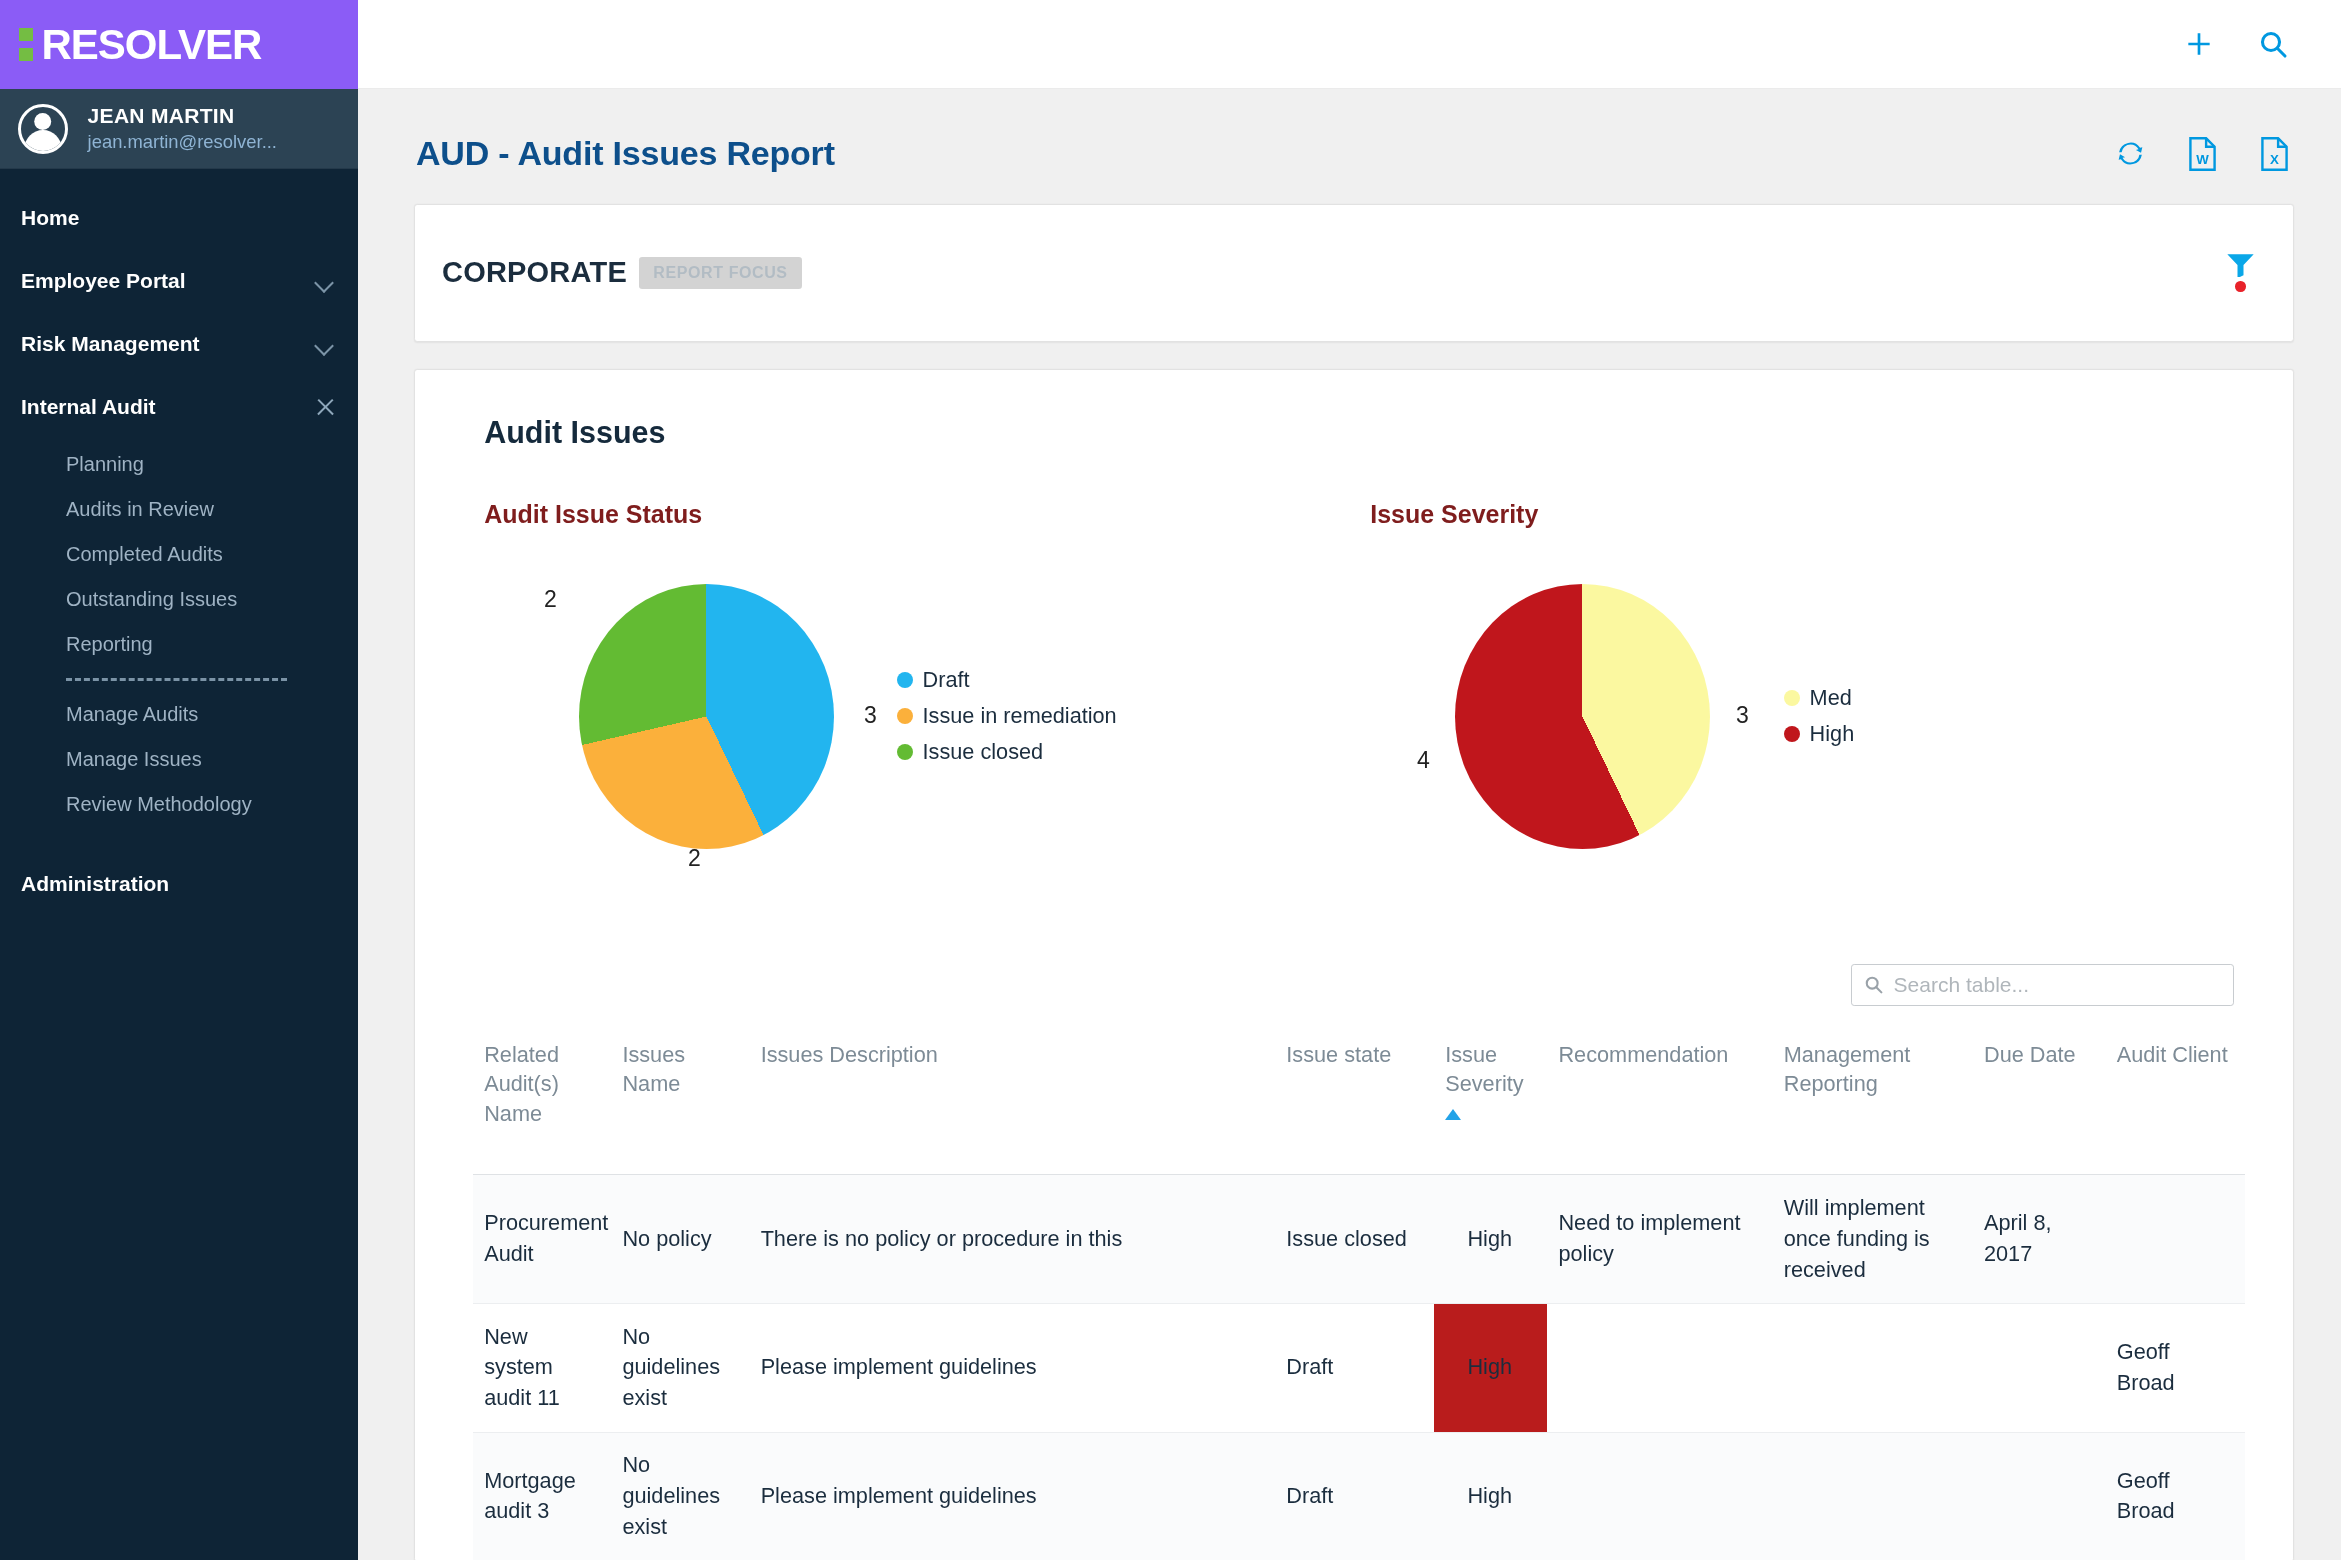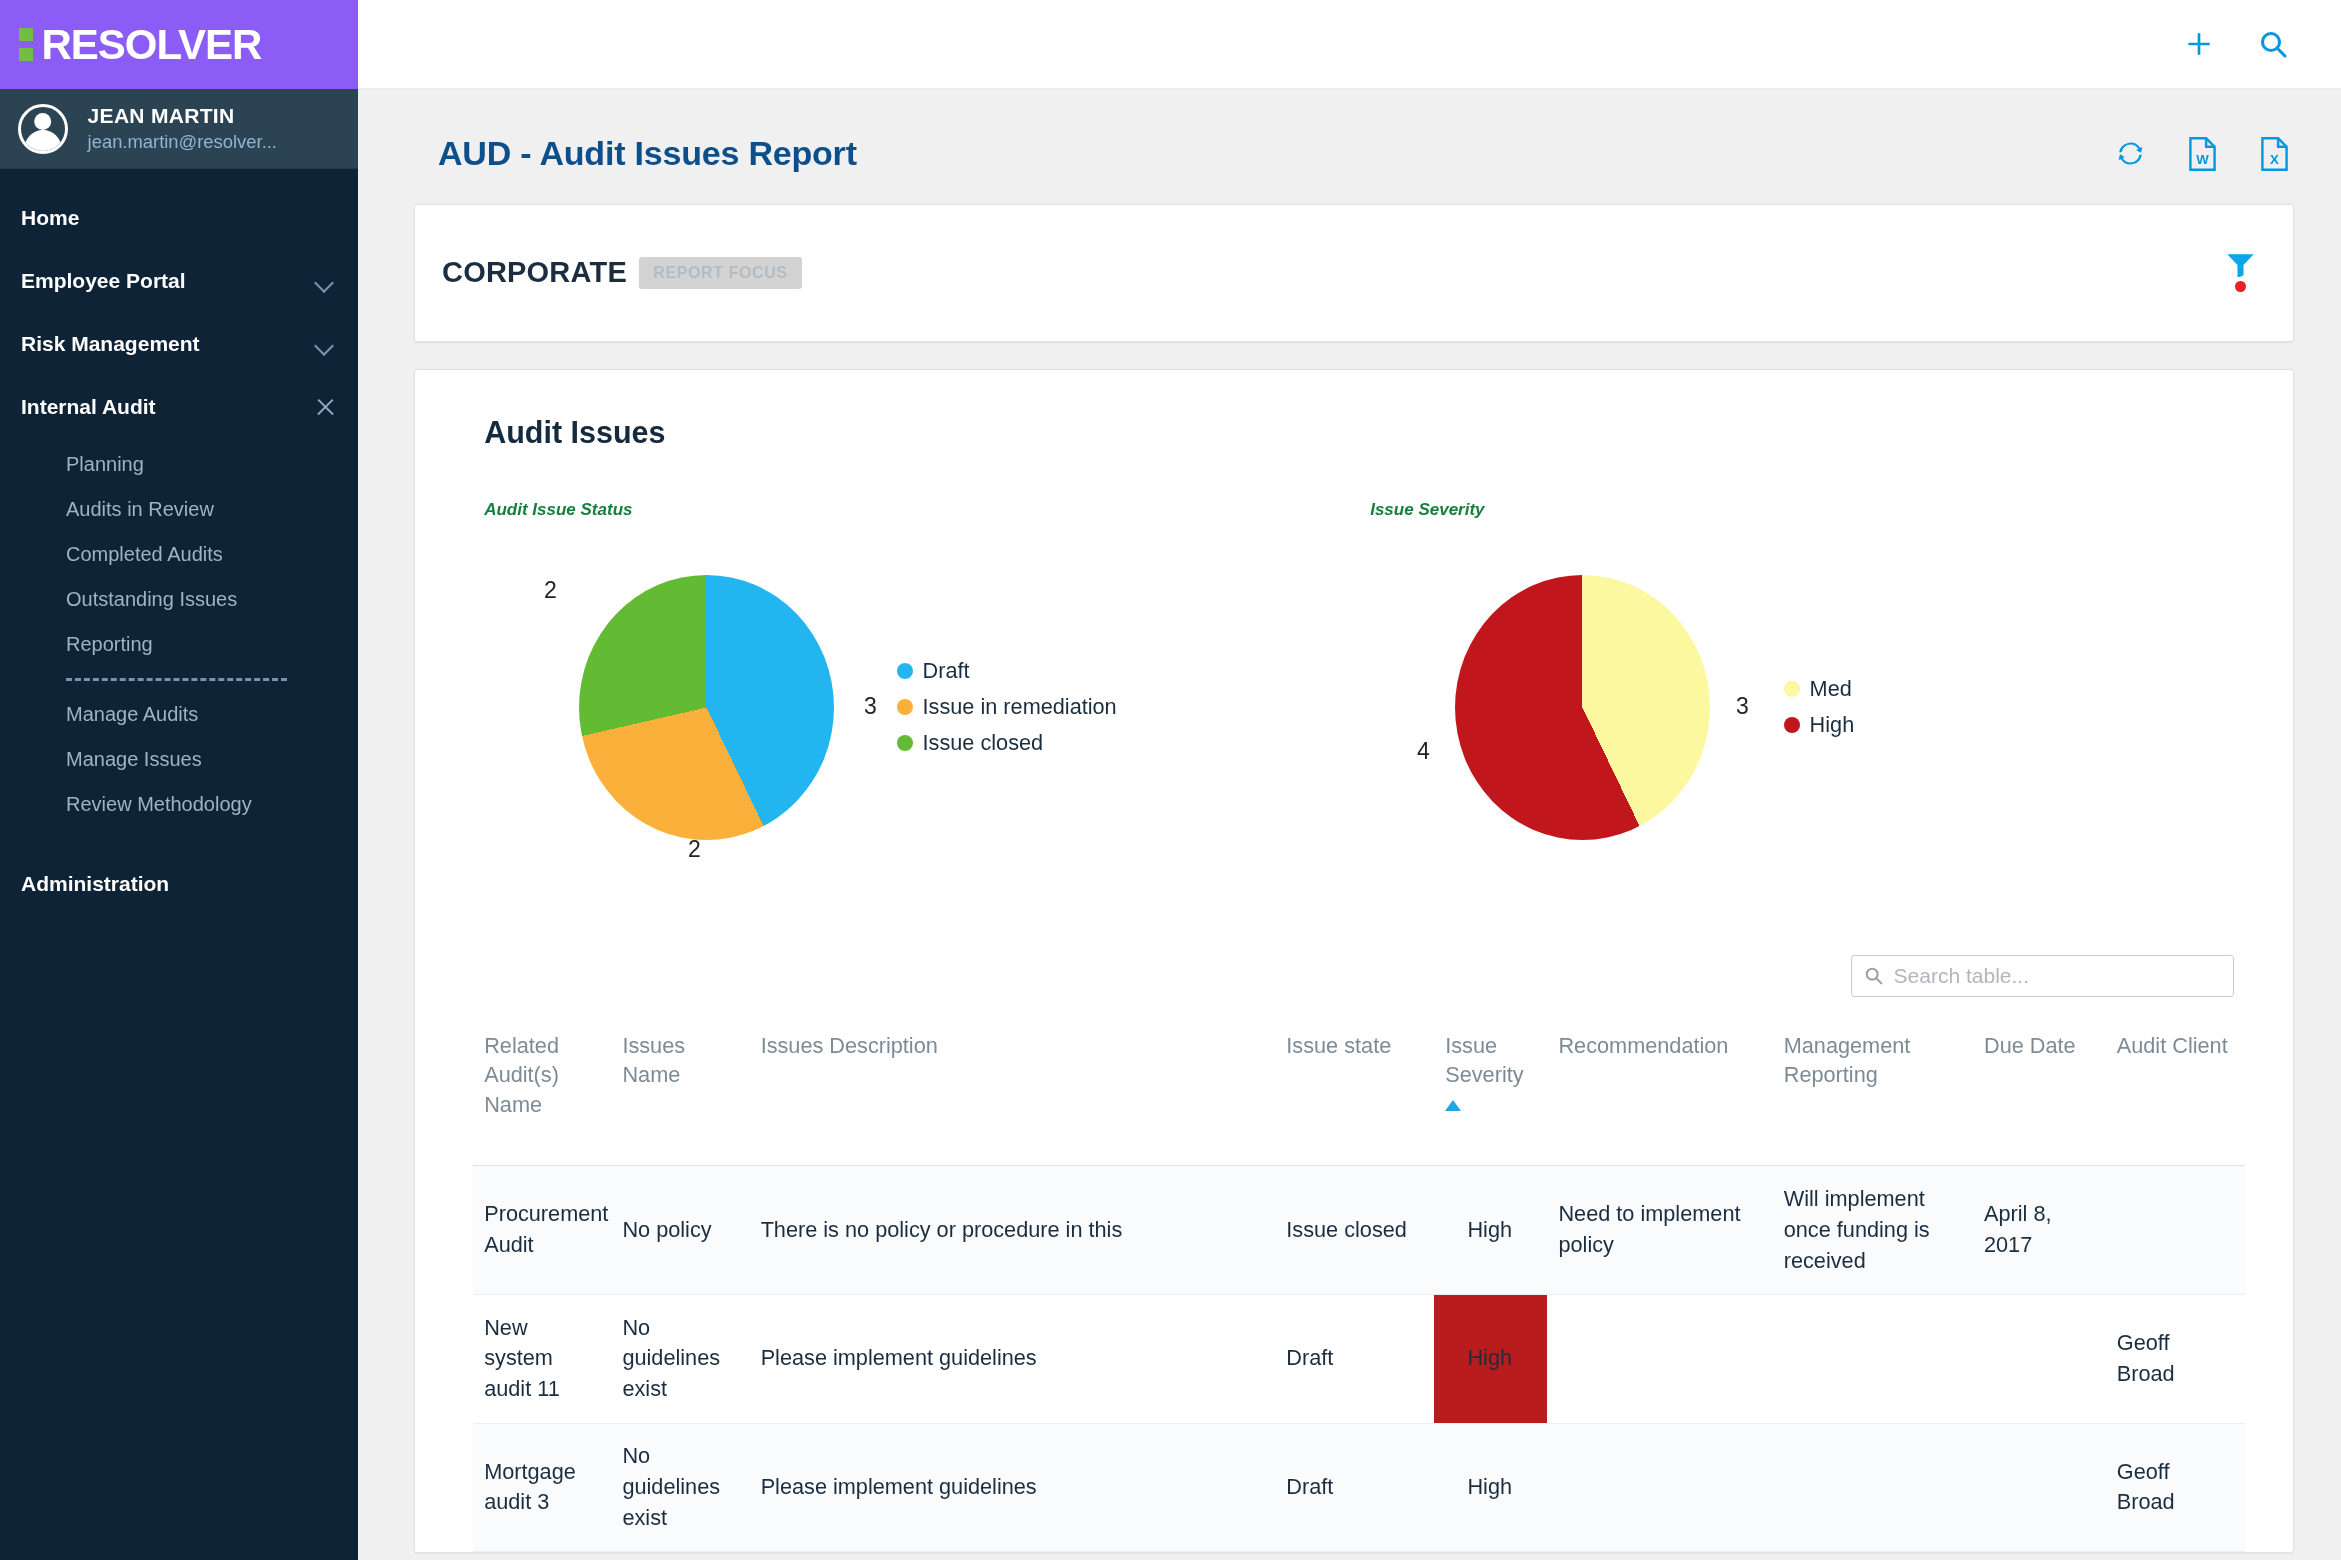--- a/index.html
+++ b/index.html
@@ -101,21 +101,21 @@
   .topbar {
     height: 89px; background: #ffffff;
     display: flex; align-items: center; justify-content: flex-end;
     padding-right: 53px; gap: 42px;
     border-bottom: 0.8px solid #ebebeb;
   }
   .ico-btn { cursor: pointer; display: flex; align-items: center; justify-content: center; }
 
   .page-head {
     display: flex; align-items: center; justify-content: space-between;
-    padding: 45px 53px 0 80px;
+    padding: 45px 53px 0 58px;
   }
   .page-title { font-size: 34px; font-weight: 700; color: #0d4f8b; letter-spacing: -0.2px; }
   .page-actions { display: flex; align-items: center; gap: 43px; }
 
   .card {
     margin: 30.5px 48px 0 56px;
     background: #ffffff;
     border: 0.8px solid #e2e2e2;
     border-radius: 3.2px;
     box-shadow: 0 0.8px 1.6px rgba(0,0,0,.06);
@@ -128,21 +128,21 @@
     font-size: 16px; font-weight: 700; letter-spacing: 0.6px;
     padding: 7.2px 14.4px; border-radius: 3.2px;
   }
   .funnel-wrap { display: flex; flex-direction: column; align-items: center; gap: 4px; cursor: pointer; }
 
   .report-card { margin-top: 27px; padding: 45px 48px 0 58px; min-height: 1027px; }
   .report-title { font-size: 30.5px; font-weight: 700; color: #152a3c; padding-left: 11.2px; }
 
   .charts-row { display: flex; margin-top: 50px; }
   .chart-block { width: 50%; position: relative; }
-  .chart-title { font-size: 17px; font-weight: 700; color: #15803d; padding-left: 11.2px; font-style: italic; }
+  .chart-title { font-size: 25px; font-weight: 700; color: #7f1d1d; padding-left: 11.2px; }
   .chart-body { position: relative; height: 321px; margin-top: 27px; display: flex; align-items: center; }
 
   .pie { border-radius: 50%; flex: 0 0 auto; }
   .pie1 { width: 255px; height: 265px; margin-left: 106px; }
   .pie2 { width: 255px; height: 265px; margin-left: 96px; }
 
   .lbl { position: absolute; font-size: 23px; color: #222; font-weight: 400; }
 
   .legend { display: flex; flex-direction: column; gap: 10.4px; }
   .legend1 { margin-left: 63px; }

